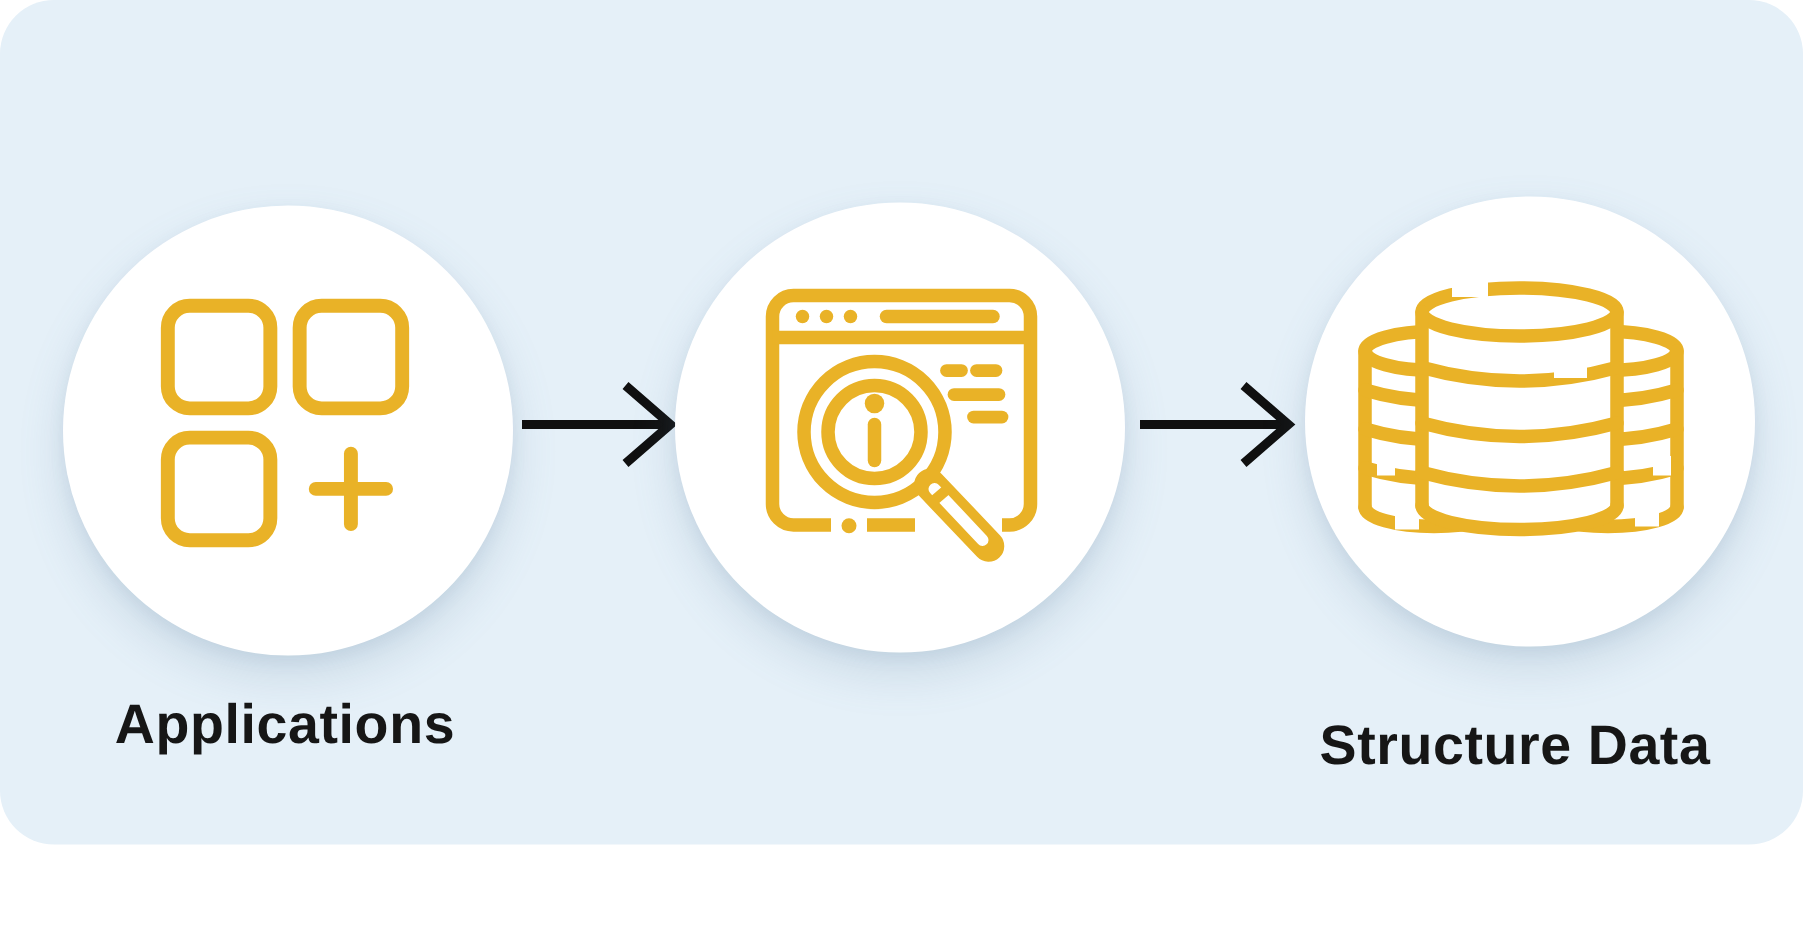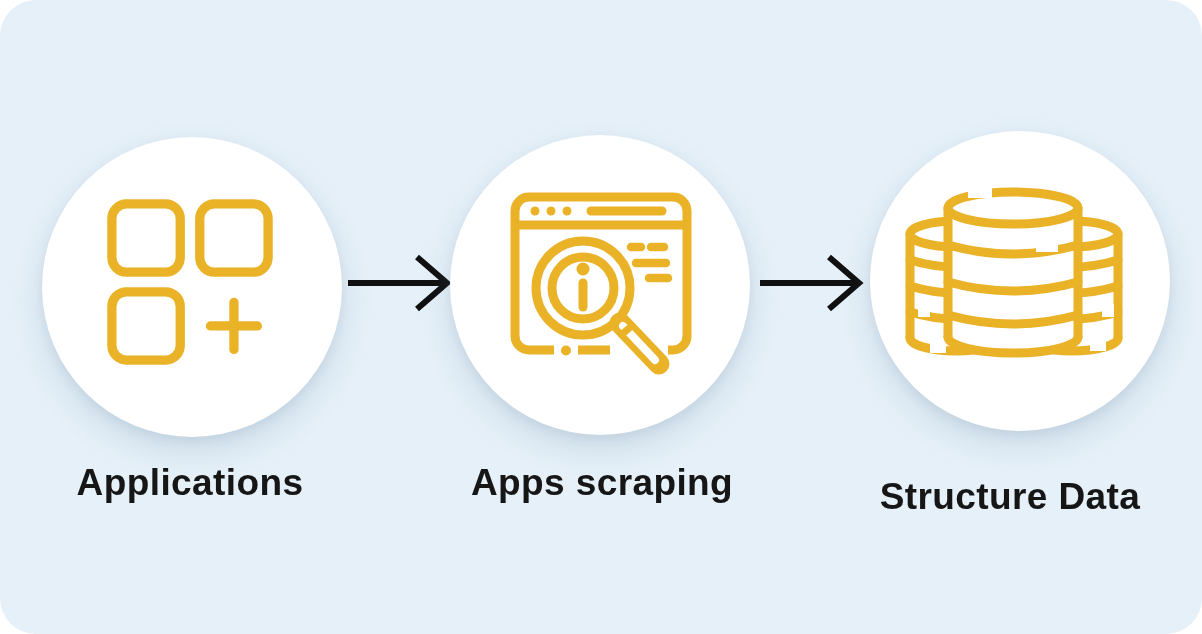--- a/index.html
+++ b/index.html
@@ -6,21 +6,21 @@
     --page-bg:#ffffff;
     --panel-bg:#e5f0f8;
     --accent:#e9b227;
     --text:#161616;
     --arrow:#101010;
     --circle-bg:#ffffff;
   }
   *{margin:0;padding:0;box-sizing:border-box;}
   html,body{width:1202px;height:634px;background:var(--page-bg);overflow:hidden;
     font-family:"Liberation Sans", sans-serif;}
-  .page{position:relative;width:1202px;height:634px;background:var(--page-bg);padding-left:20px;}
+  .page{position:relative;width:1202px;height:563px;background:var(--page-bg);padding-left:20px;}
   .panel{position:absolute;inset:0;background:var(--panel-bg);border-radius:36px;}
   .circle{position:absolute;width:300px;height:300px;border-radius:50%;
     background:var(--circle-bg);
     box-shadow:0 14px 30px rgba(96,128,158,0.20), 0 4px 10px rgba(96,128,158,0.10);}
   .circle svg{position:absolute;display:block;overflow:visible;}
   .icon{color:var(--accent);}
   .arrow{position:absolute;color:var(--arrow);}
   .step-label{position:absolute;width:340px;text-align:center;
     font-size:37px;font-weight:600;letter-spacing:0.4px;color:var(--text);}
   
@@ -138,17 +138,16 @@
         <path d="M 42,145 A 65 16 0 0 0 172,145"></path>
 
         <g stroke="none" fill="#ffffff">
           <rect x="62" y="-6" width="24" height="12"></rect>
           <rect x="130" y="46" width="22" height="14"></rect>
         </g>
       </svg>
     </div>
 
     <div class="step-label" id="label-1">Applications</div>
-    <div class="step-label" id="label-2">Apps scraping</div>
     <div class="step-label" id="label-3">Structure Data</div>
 
   </div>
 </div>
 
 </body></html>

